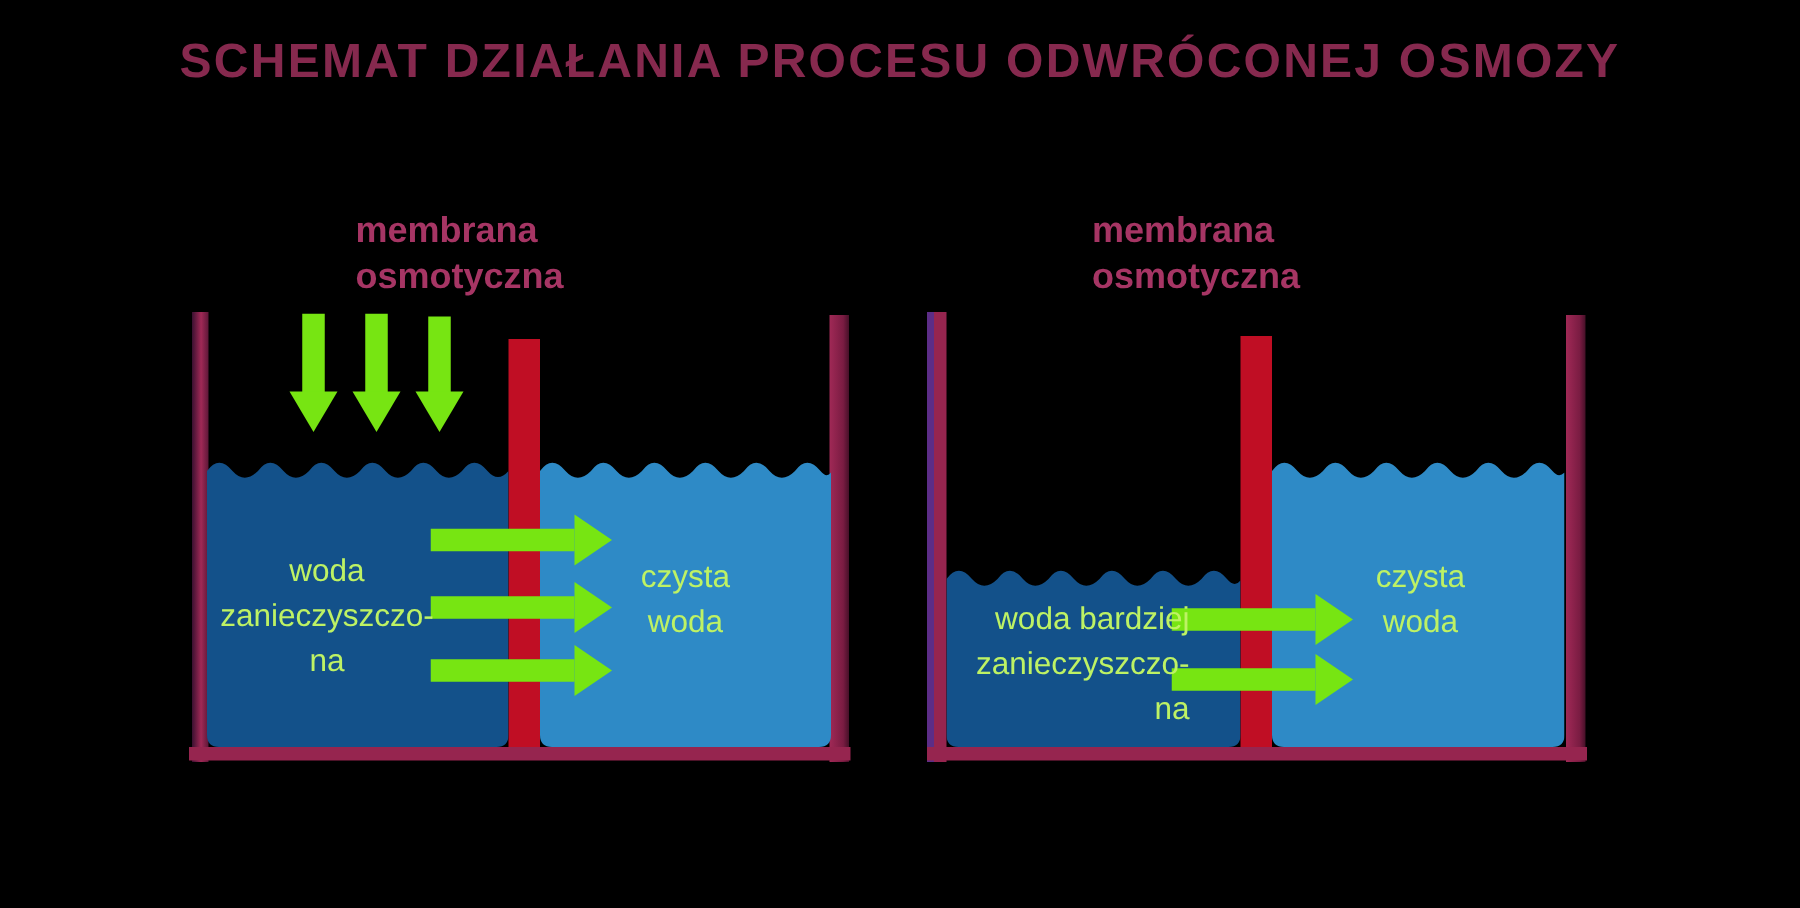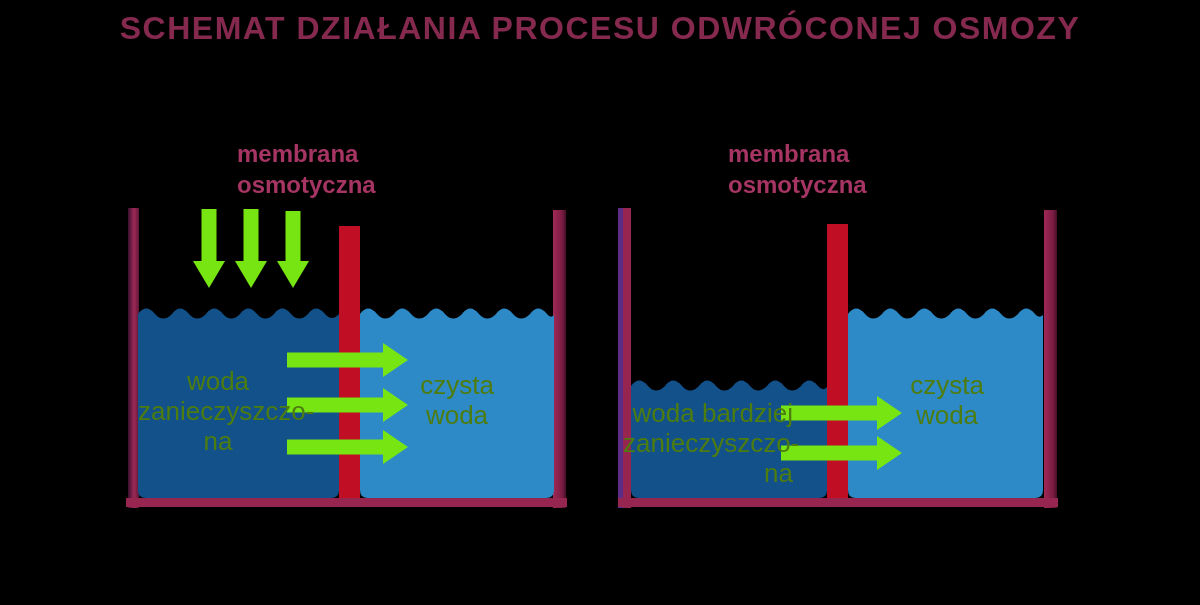--- a/index.html
+++ b/index.html
@@ -1,41 +1,41 @@
 <!DOCTYPE html>
 <html><head>
 <meta charset="utf-8">
 <style>
   html,body{margin:0;padding:0;background:#000;}
   .stage{
     position:relative;width:1200px;height:605px;background:#000;overflow:hidden;
     font-family:"Liberation Sans",sans-serif;
   }
   .title{
-    position:absolute;top:10px;left:0;width:1200px;text-align:center;
+    position:absolute;top:22px;left:0;width:1200px;text-align:center;
     font-size:32px;font-weight:bold;letter-spacing:1.5px;color:#86294E;
     white-space:nowrap;
   }
   .membrane-label{
     position:absolute;top:138px;width:240px;text-align:left;
     font-size:24px;font-weight:bold;line-height:31px;color:#A63564;
     white-space:pre-line;
   }
   .membrane-label.left{left:237px;}
   .membrane-label.right{left:728px;}
   .wall{position:absolute;}
   .wall.vert-l{background:linear-gradient(90deg,#3A1030 0%,#A02956 55%,#5E1738 100%);}
   .wall.vert-r{background:linear-gradient(90deg,#A02956 0%,#7A1C42 70%,#461028 100%);}
   .wall.vert-purple{background:linear-gradient(90deg,#5C2D87 0%,#5C2D87 38%,#96254F 38%,#96254F 100%);}
   .wall.bottom{background:#96254F;height:9px;}
   .membrane-bar{position:absolute;width:21px;background:#C00E24;}
   .water-svg,.arrow-svg{position:absolute;display:block;}
   .water-label{
-    position:absolute;text-align:center;color:#4d7c0f;
-    font-size:26px;line-height:30px;white-space:pre-line;
+    position:absolute;text-align:center;color:#bef264;
+    font-size:21px;line-height:30px;white-space:pre-line;
   }
 </style>
 </head>
 <body>
 
 <div class="stage">
 
   <div class="title">SCHEMAT DZIAŁANIA PROCESU ODWRÓCONEJ OSMOZY</div>
 
   <div class="membrane-label left">membrana

